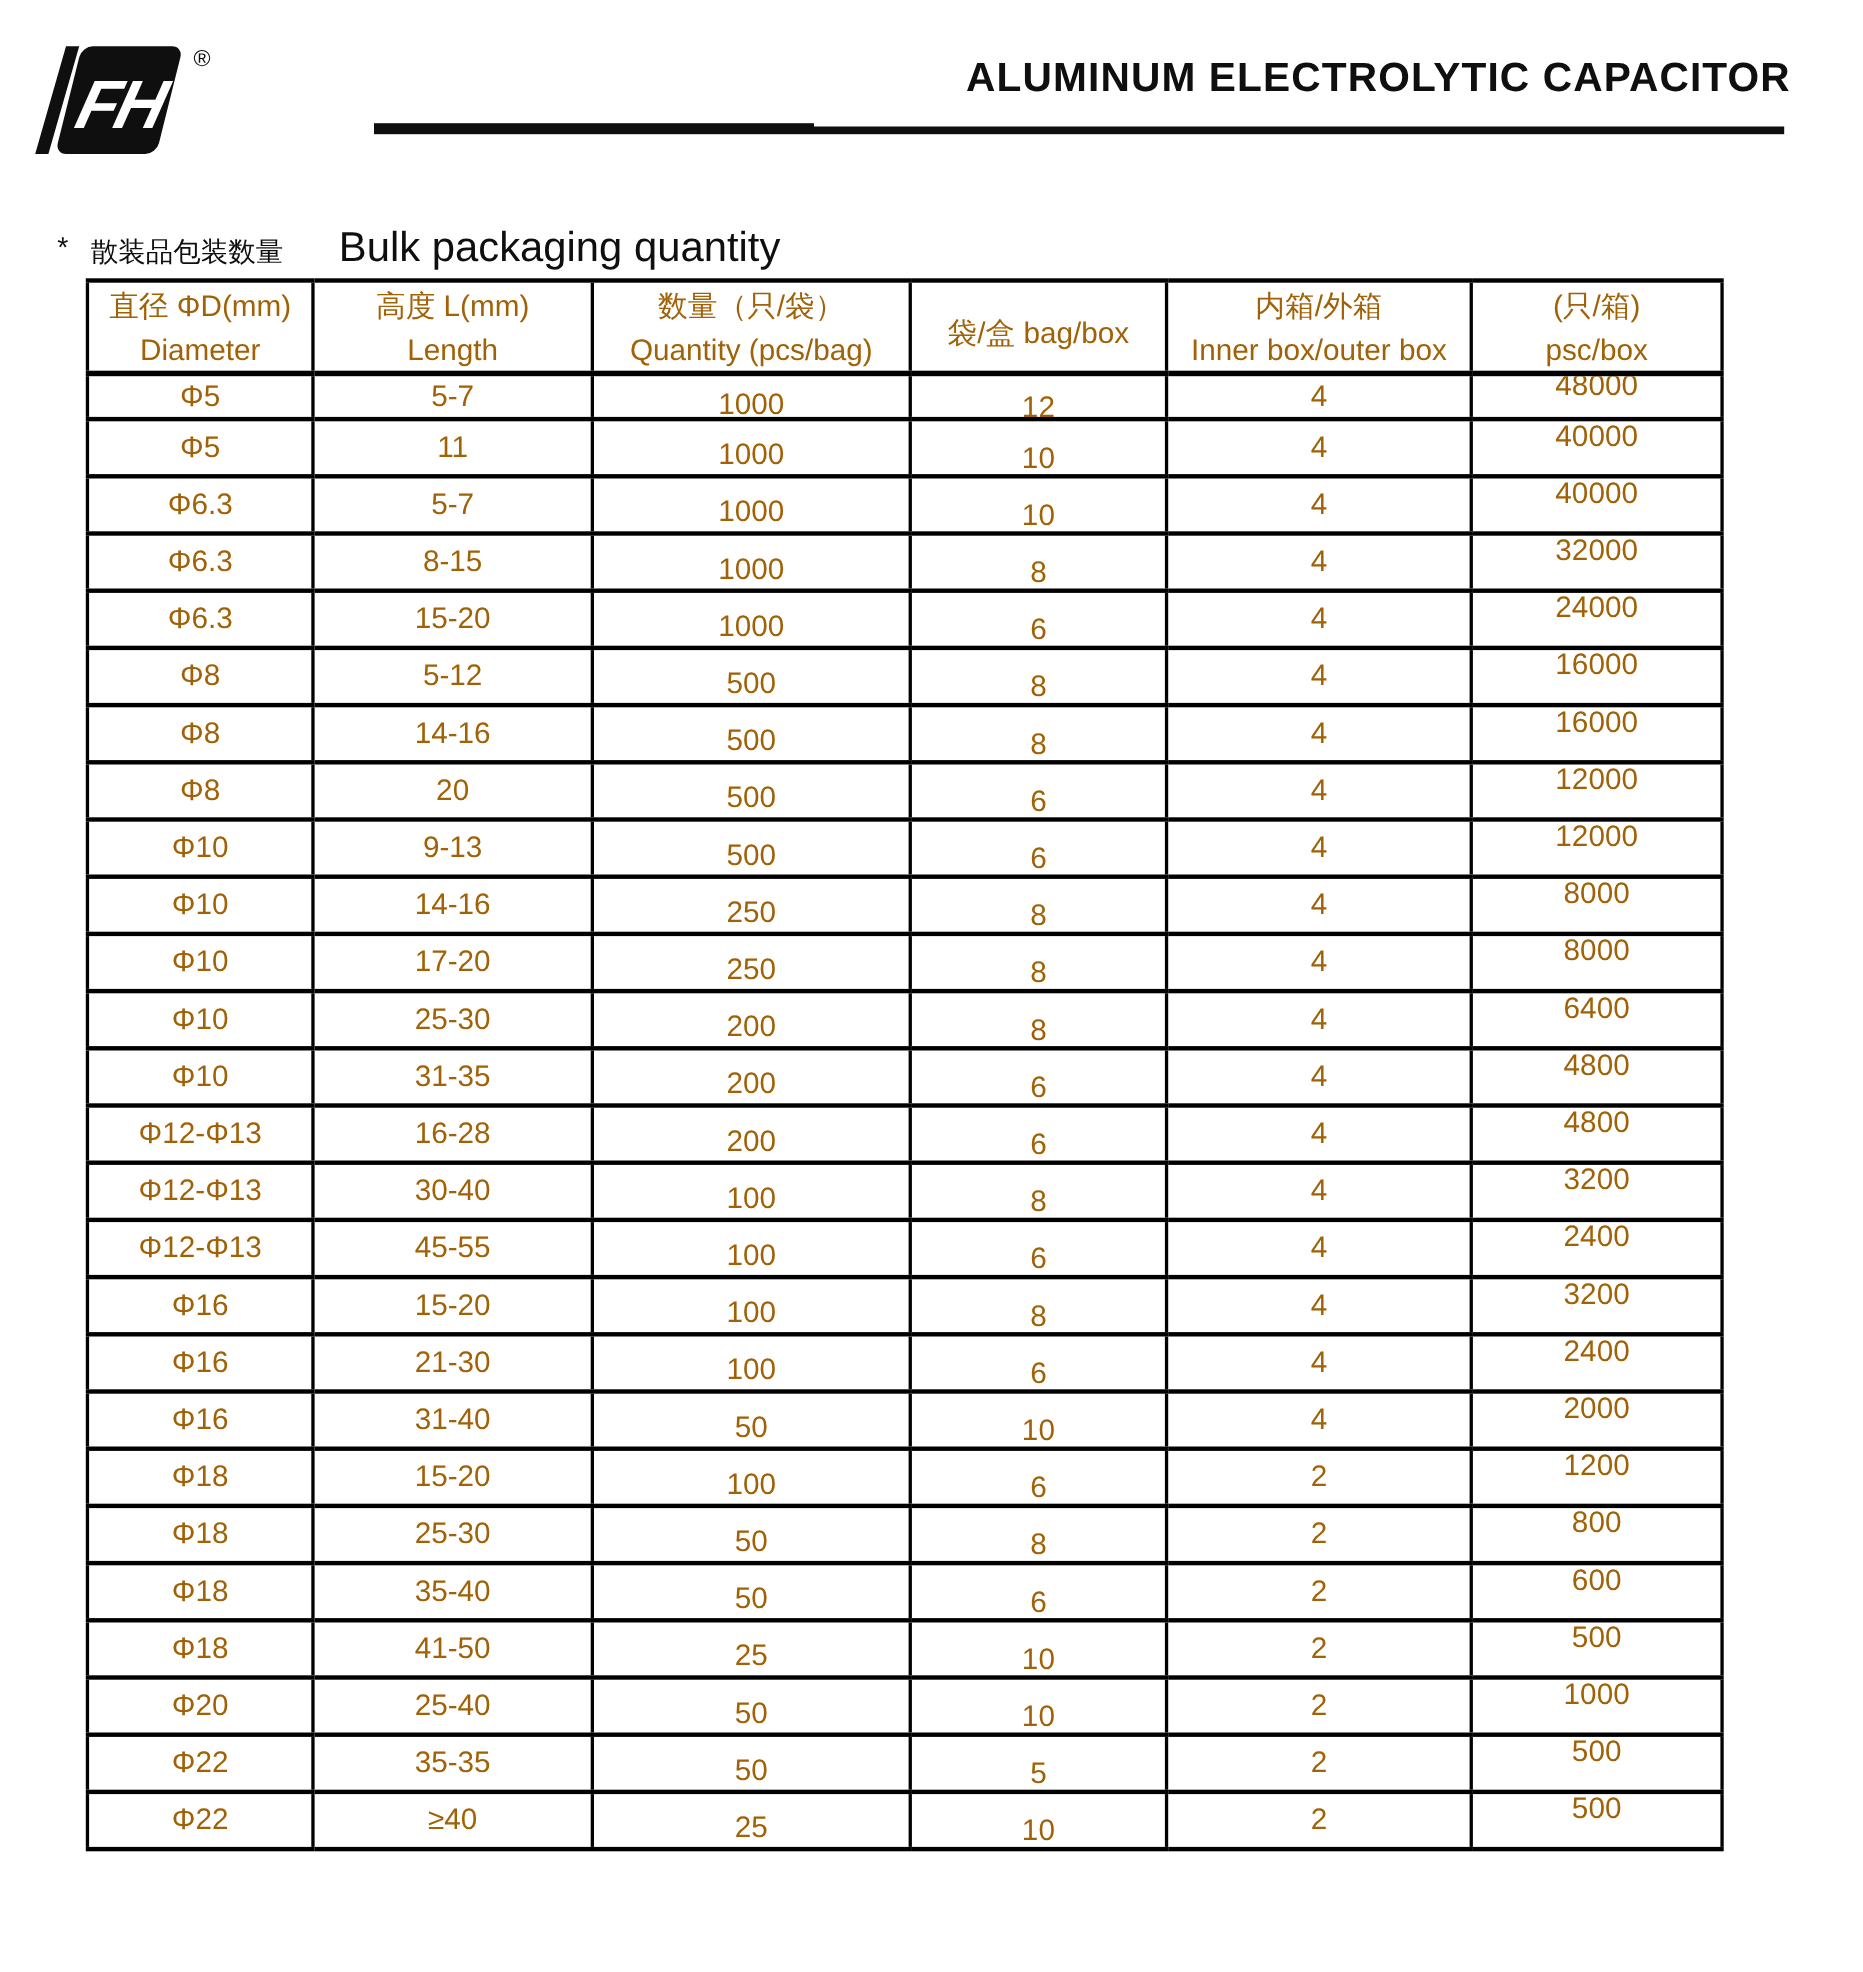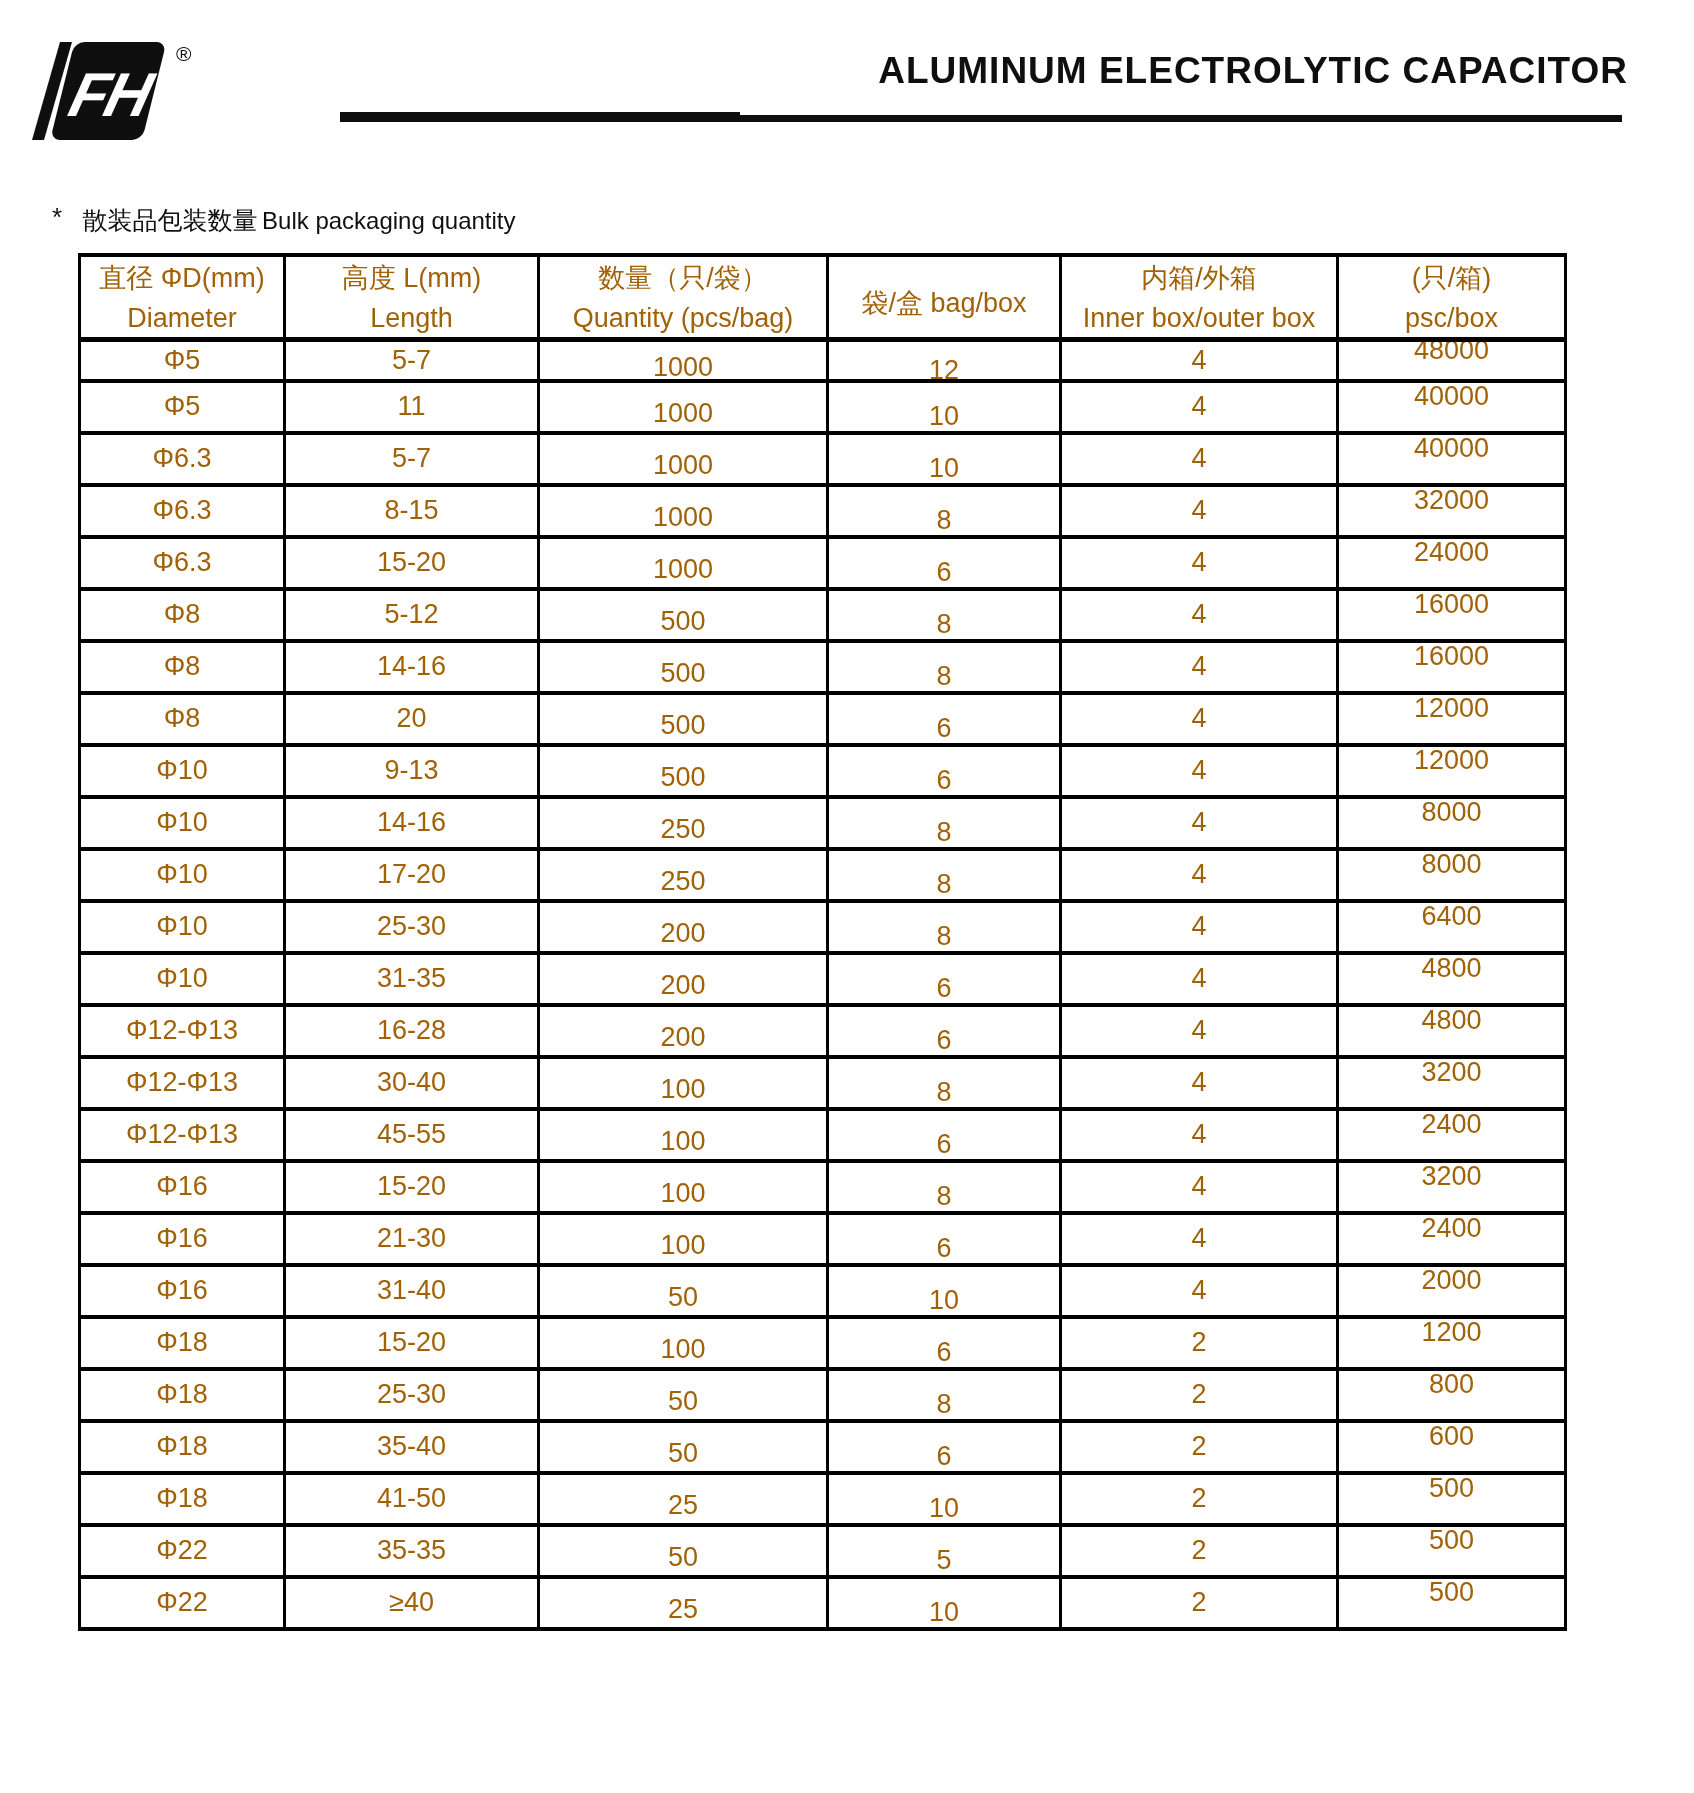--- a/index.html
+++ b/index.html
@@ -20,21 +20,21 @@
     position:absolute;top:50px;right:66px;margin:0;
     font-size:37px;font-weight:700;letter-spacing:1px;white-space:nowrap;
   }
   .rule{position:absolute;background:#0f0f0f;}
   .rule-a{left:340px;top:112px;width:400px;height:10px;}
   .rule-b{left:740px;top:115px;width:882px;height:7px;}
   
   .section-title{position:absolute;left:52px;top:204px;white-space:nowrap;}
   .star{font-size:26px;position:relative;top:-3px;margin-right:16px;}
   .sec-cn{font-size:25px;}
-  .sec-en{font-size:24px;}
+  .sec-en{font-size:38px;margin-left:46px;}
   
   #pack-table{
     position:absolute;left:78px;top:253px;width:1486px;
     border-collapse:collapse;table-layout:fixed;
     font-size:27px;color:#a16207;
   }
   #pack-table th,#pack-table td{
     border:3px solid #000;
     border-top-width:4px;border-bottom-width:4px;
     padding:0;text-align:center;vertical-align:middle;
@@ -291,20 +291,28 @@
         </tr>
         <tr>
           <td class="c0"><span class="v">Φ18</span></td>
           <td class="c1"><span class="v">41-50</span></td>
           <td class="c2"><span class="v">25</span></td>
           <td class="c3"><span class="v">10</span></td>
           <td class="c4"><span class="v">2</span></td>
           <td class="c5"><span class="v">500</span></td>
         </tr>
         <tr>
+          <td class="c0"><span class="v">Φ20</span></td>
+          <td class="c1"><span class="v">25-40</span></td>
+          <td class="c2"><span class="v">50</span></td>
+          <td class="c3"><span class="v">10</span></td>
+          <td class="c4"><span class="v">2</span></td>
+          <td class="c5"><span class="v">1000</span></td>
+        </tr>
+        <tr>
           <td class="c0"><span class="v">Φ22</span></td>
           <td class="c1"><span class="v">35-35</span></td>
           <td class="c2"><span class="v">50</span></td>
           <td class="c3"><span class="v">5</span></td>
           <td class="c4"><span class="v">2</span></td>
           <td class="c5"><span class="v">500</span></td>
         </tr>
         <tr>
           <td class="c0"><span class="v">Φ22</span></td>
           <td class="c1"><span class="v">≥40</span></td>

